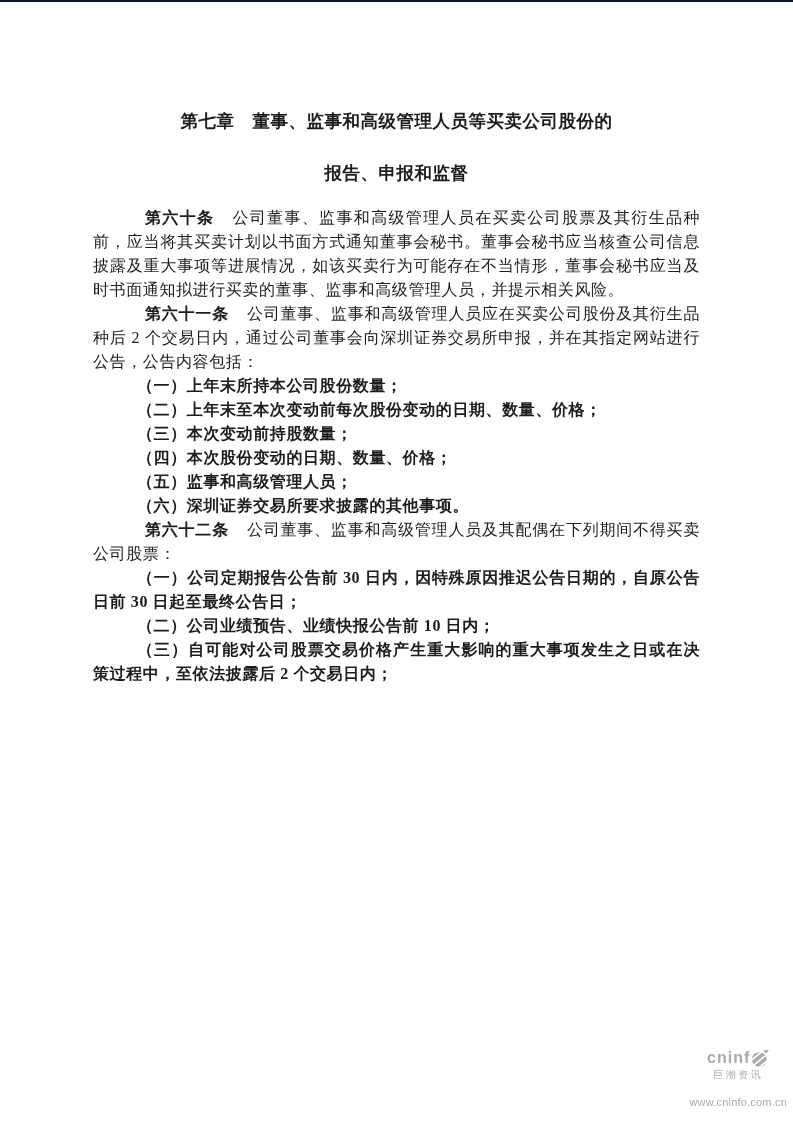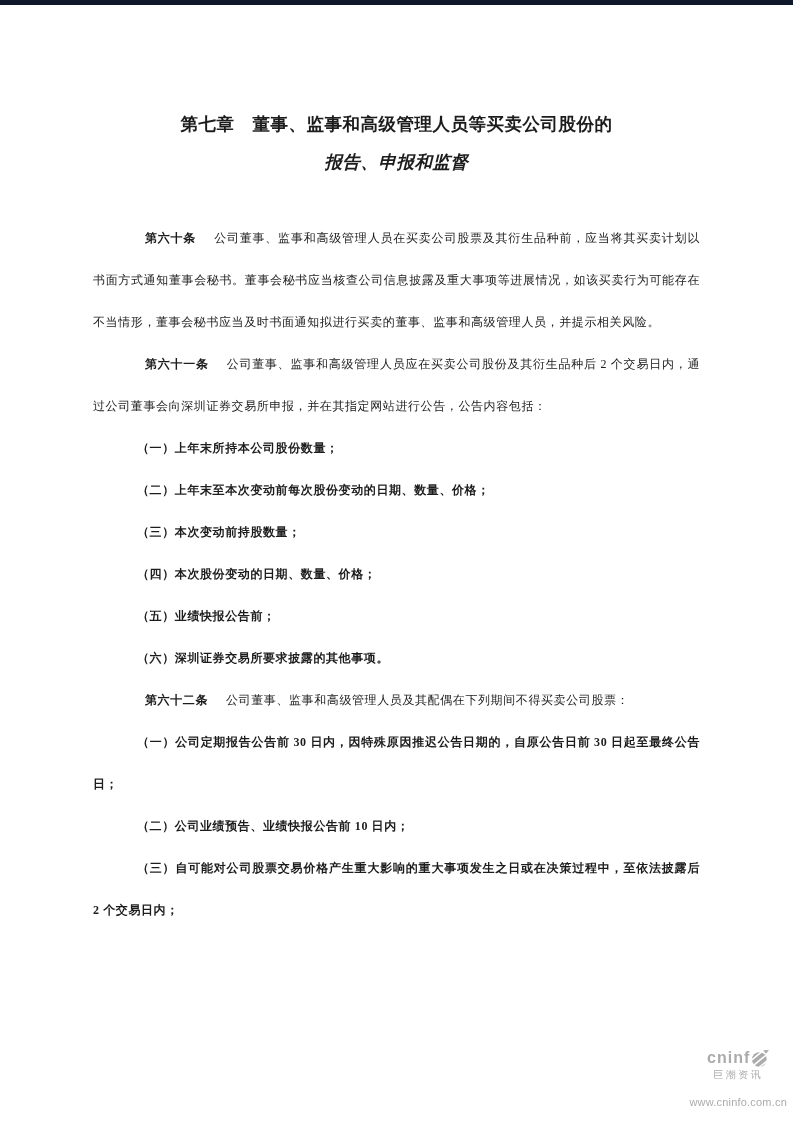--- a/index.html
+++ b/index.html
@@ -1,40 +1,40 @@
 <!DOCTYPE html>
 <html><head>
 <meta charset="utf-8">
 <style>
   html,body { margin:0; padding:0; background:#f2f2f2; }
   .page {
     position:relative;
     width:793px; height:1122px;
     margin:0 auto;
     background:#ffffff;
-    border-top:5px solid #0f172a;
+    border-top:2px solid #0f172a;
     overflow:hidden;
     font-family:"Liberation Serif","DejaVu Serif",serif;
     color:#1c1c1c;
     box-sizing:border-box;
   }
   .doc-title {
     position:absolute; left:93px; width:607px;
     text-align:center;
     font-weight:700;
     font-size:17.5px;
     line-height:22px;
     letter-spacing:0.5px;
   }
   .t1 { top:108px; }
-  .t2 { top:146px;font-style:italic; }
+  .t2 { top:160px; }
   .doc-body {
-    position:absolute; left:93px; top:212px; width:607px;
-    font-size:12px;
-    line-height:42px;
+    position:absolute; left:93px; top:204px; width:607px;
+    font-size:16px;
+    line-height:24px;
     letter-spacing:0.6px;
     text-align:justify;
   }
   .doc-body p { margin:0; padding:0; }
   .para { text-indent:52px; }
   .item { text-indent:44px;font-weight:bold; }
   .art-num { font-weight:700; margin-right:18px; }
   .watermark {
     position:absolute; right:6px; bottom:13px;
     color:#ababab;
@@ -61,21 +61,21 @@
   <div class="doc-body">
 
     <p class="para"><b class="art-num">第六十条</b><span>公司董事、监事和高级管理人员在买卖公司股票及其衍生品种前，应当将其买卖计划以书面方式通知董事会秘书。董事会秘书应当核查公司信息披露及重大事项等进展情况，如该买卖行为可能存在不当情形，董事会秘书应当及时书面通知拟进行买卖的董事、监事和高级管理人员，并提示相关风险。</span></p>
 
     <p class="para"><b class="art-num">第六十一条</b><span>公司董事、监事和高级管理人员应在买卖公司股份及其衍生品种后 2 个交易日内，通过公司董事会向深圳证券交易所申报，并在其指定网站进行公告，公告内容包括：</span></p>
 
     <p class="item">（一）上年末所持本公司股份数量；</p>
     <p class="item">（二）上年末至本次变动前每次股份变动的日期、数量、价格；</p>
     <p class="item">（三）本次变动前持股数量；</p>
     <p class="item">（四）本次股份变动的日期、数量、价格；</p>
-    <p class="item">（五）业绩快报公告前；</p>
+    <p class="item">（五）监事和高级管理人员；</p>
     <p class="item">（六）深圳证券交易所要求披露的其他事项。</p>
 
     <p class="para"><b class="art-num">第六十二条</b><span>公司董事、监事和高级管理人员及其配偶在下列期间不得买卖公司股票：</span></p>
 
     <p class="item">（一）公司定期报告公告前 30 日内，因特殊原因推迟公告日期的，自原公告日前 30 日起至最终公告日；</p>
     <p class="item">（二）公司业绩预告、业绩快报公告前 10 日内；</p>
     <p class="item">（三）自可能对公司股票交易价格产生重大影响的重大事项发生之日或在决策过程中，至依法披露后 2 个交易日内；</p>
 
   </div>
 

